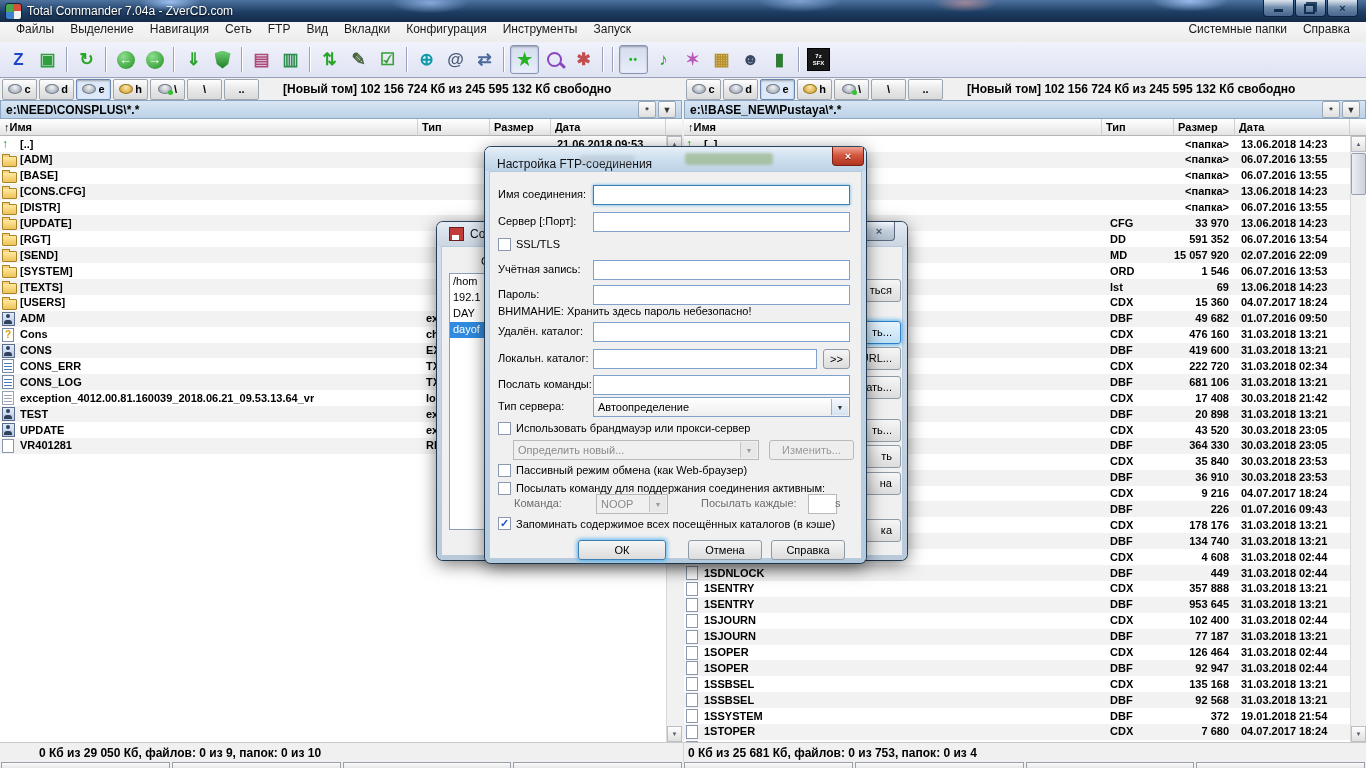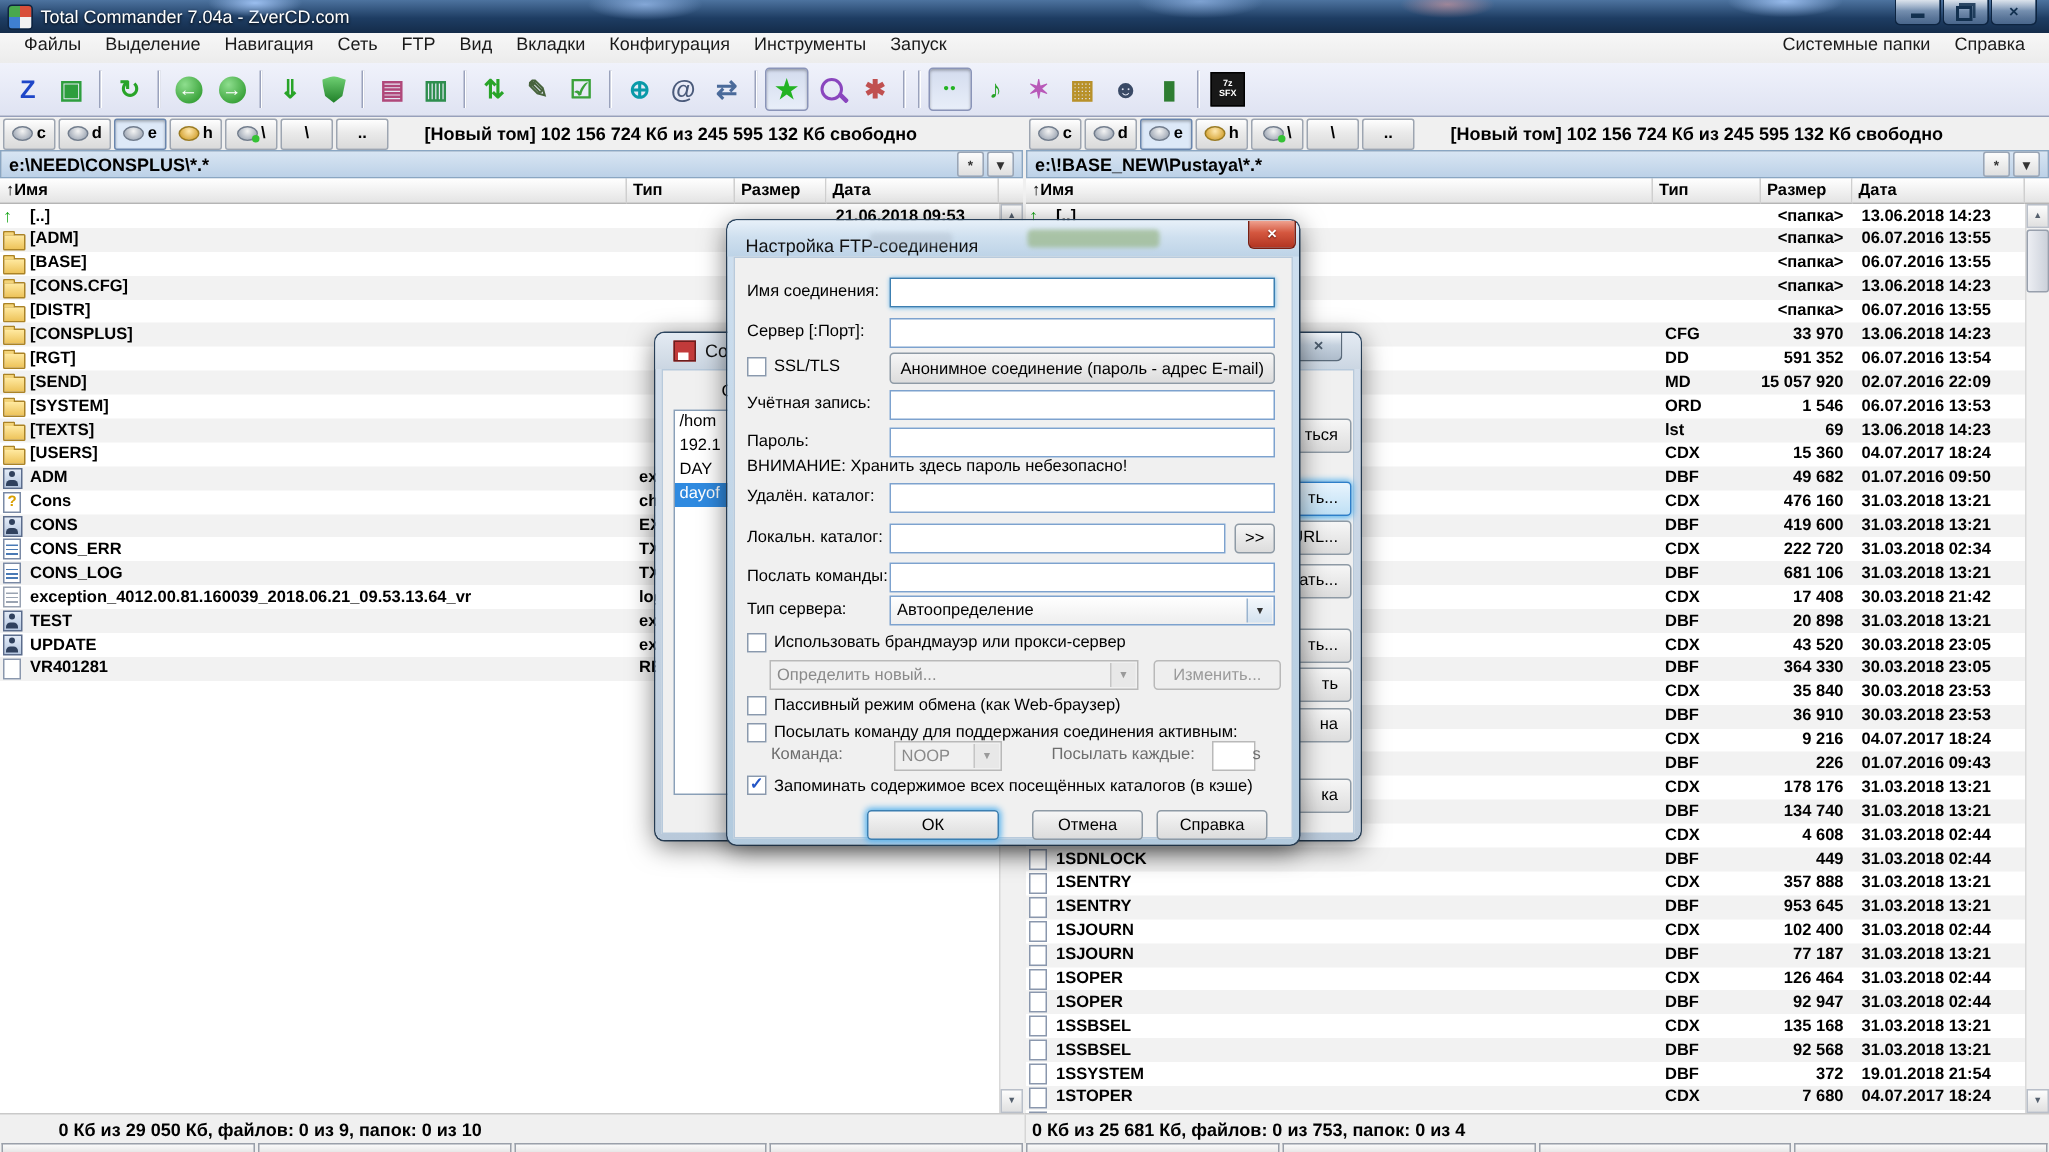--- a/index.html
+++ b/index.html
@@ -405,21 +405,21 @@
       <div class="row">
         <span class="icell">
           <span class="ico folder"></span>
         </span>
         <span class="c-name">[DISTR]</span>
       </div>
       <div class="row alt">
         <span class="icell">
           <span class="ico folder"></span>
         </span>
-        <span class="c-name">[CONSPLUS]</span>
+        <span class="c-name">[UPDATE]</span>
       </div>
       <div class="row">
         <span class="icell">
           <span class="ico folder"></span>
         </span>
         <span class="c-name">[RGT]</span>
       </div>
       <div class="row alt">
         <span class="icell">
           <span class="ico folder"></span>
@@ -833,21 +833,20 @@
       <span class="blob" style="left:95px;top:8px;width:55px;height:9px;background:#aab6c4;opacity:.35"></span>
     </div>
     <div class="dclose" style="left:347px">×</div>
     <div class="dbody">
       <div class="flabel" style="top:16px">Имя соединения:</div>
       <input class="finput foc" style="top: 13px;">
       <div class="flabel" style="top:43px">Сервер [:Порт]:</div>
       <input class="finput" style="top: 40px;">
       <span class="cb" style="left:8px;top:66px"></span>
       <div class="flabel" style="left:26px;top:66px">SSL/TLS</div>
-      <div class="fbtn" style="left:103px;right:11px;top:63px;height:21px">Анонимное соединение (пароль - адрес E-mail)</div>
       <div class="flabel" style="top:91px">Учётная запись:</div>
       <input class="finput" style="top: 88px;">
       <div class="flabel" style="top:116px">Пароль:</div>
       <input class="finput" style="top: 113px;">
       <div class="warn" style="top:133px">ВНИМАНИЕ: Хранить здесь пароль небезопасно!</div>
       <div class="flabel" style="top:153px">Удалён. каталог:</div>
       <input class="finput" style="top: 150px;">
       <div class="flabel" style="top:180px">Локальн. каталог:</div>
       <input class="finput" style="top: 177px; right: 44px;">
       <div class="fbtn" style="right:11px;top:177px;width:27px">&gt;&gt;</div>

